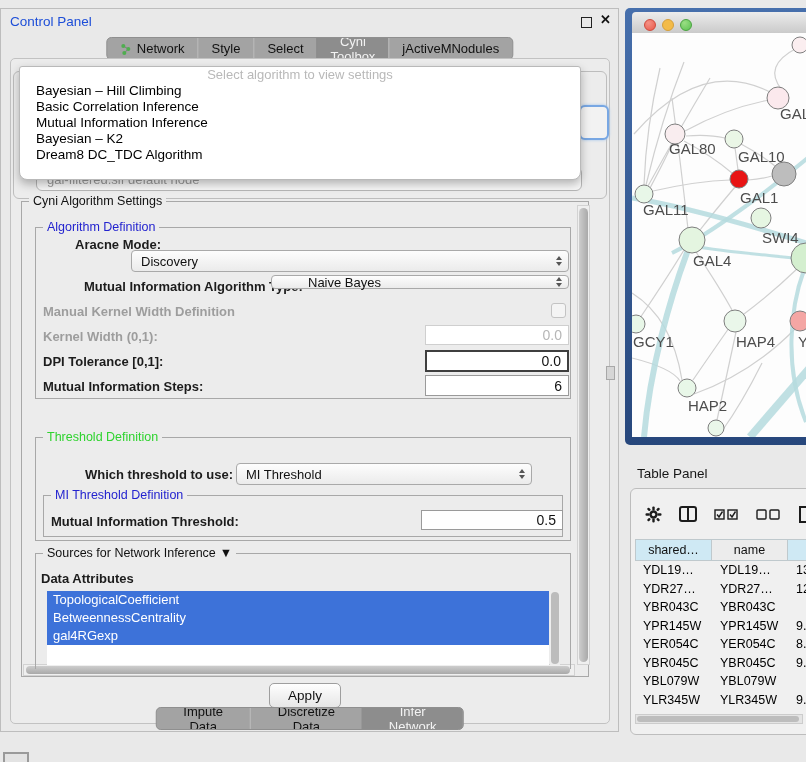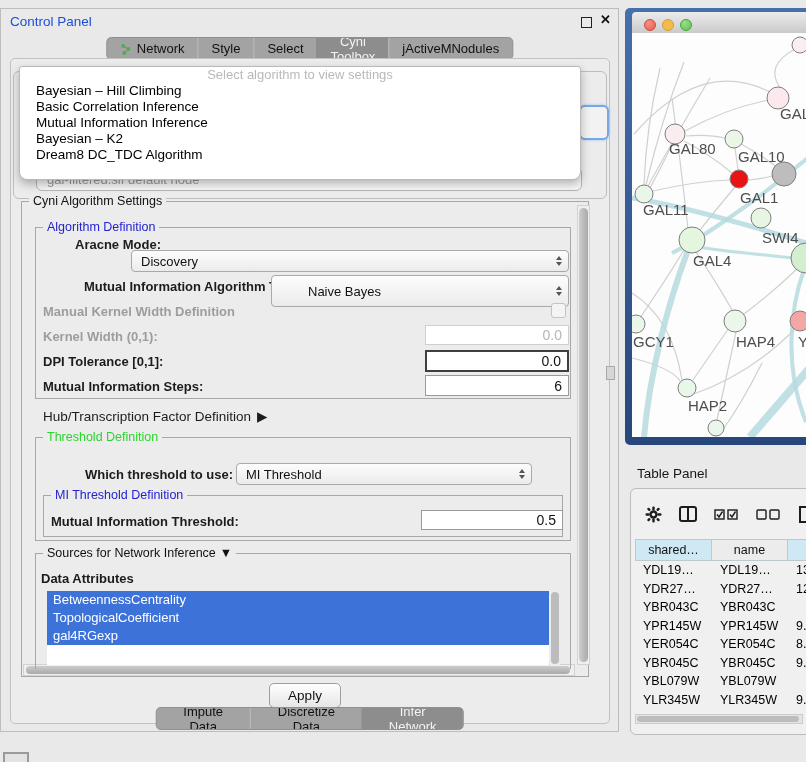--- a/index.html
+++ b/index.html
@@ -171,21 +171,21 @@
     </div>
     <div class="lbl" style="left:42px;top:228px;margin-left:32px;">Aracne Mode:</div>
     <div class="combo" style="left:130px;top:241px;width:438px;height:22px;">
       <span>Discovery</span>
       <span class="spin">
           <i class="up"></i>
           <i class="dn"></i>
         </span>
     </div>
     <div class="lbl" style="left:44px;top:270px;padding-left:39px;">Mutual Information Algorithm Type:</div>
-    <div class="combo" style="left:270px;top:266px;width:298px;height:32px;padding-left:36px;">
+    <div class="combo" style="left:270px;top:266px;width:298px;height:14px;padding-left:36px;">
       <span>Naive Bayes</span>
       <span class="spin">
           <i class="up"></i>
           <i class="dn"></i>
         </span>
     </div>
     <div class="lbl dis" style="left:42px;top:295px;">Manual Kernel Width Definition</div>
     <div class="checkbox" style="left:550px;top:294px;"></div>
     <div class="lbl dis" style="left:42px;top:320px;">Kernel Width (0,1):</div>
     <div class="field dis" style="left:424px;top:316px;width:144px;height:20px;">
@@ -193,23 +193,20 @@
     </div>
     <div class="lbl" style="left:42px;top:345px;">DPI Tolerance [0,1]:</div>
     <div class="field strong" style="left:424px;top:341px;width:144px;height:22px;">
       <span>0.0</span>
     </div>
     <div class="lbl" style="left:42px;top:370px;">Mutual Information Steps:</div>
     <div class="field" style="left:424px;top:366px;width:144px;height:21px;">
       <span>6</span>
     </div>
 
-    <div class="lbl plain" style="left:42px;top:399px;font-size:13.5px;">
-      <span>Hub/Transcription Factor Definition</span><span class="arrow-right">▶</span>
-    </div>
 
     <div class="grp" style="left:34px;top:428px;width:536px;height:104px;">
       <span class="gt green">Threshold Definition</span>
     </div>
     <div class="lbl" style="left:84px;top:458px;">Which threshold to use:</div>
     <div class="combo" style="left:235px;top:454px;width:296px;height:22px;">
       <span>MI Threshold</span>
       <span class="spin">
           <i class="up"></i>
           <i class="dn"></i>
@@ -224,22 +221,22 @@
     </div>
 
     <div class="grp" style="left:34px;top:544px;width:536px;height:116px;border-bottom:none;">
       <span class="gt">
         <span>Sources for Network Inference</span>
         <span>▼</span>
       </span>
     </div>
     <div class="lbl" style="left:40px;top:562px;">Data Attributes</div>
     <div class="attr-list" id="attr-list">
+        <div class="attr-item">TopologicalCoefficient</div>
         <div class="attr-item">BetweennessCentrality</div>
-        <div class="attr-item">TopologicalCoefficient</div>
         <div class="attr-item">gal4RGexp</div>
       </div>
     <div class="list-vscroll">
         <div class="thumb"></div>
       </div>
 
     <div class="apply">Apply</div>
     <div class="tabbar bottom">
       <div class="tab">
           <span>Impute Data</span>

